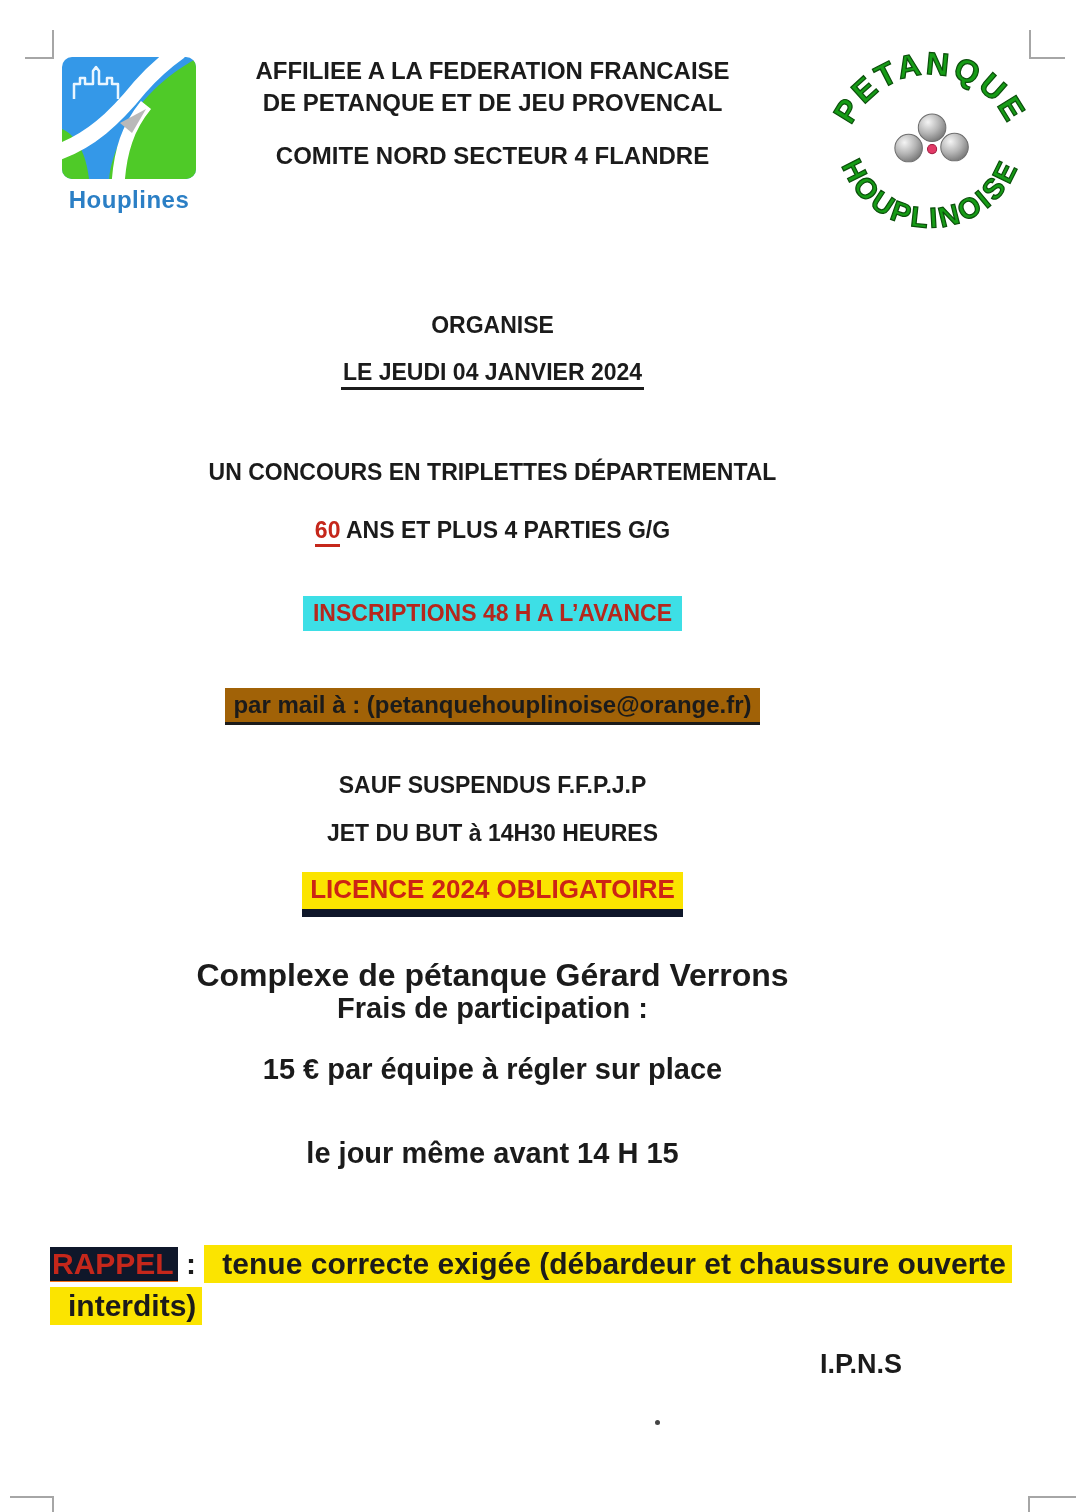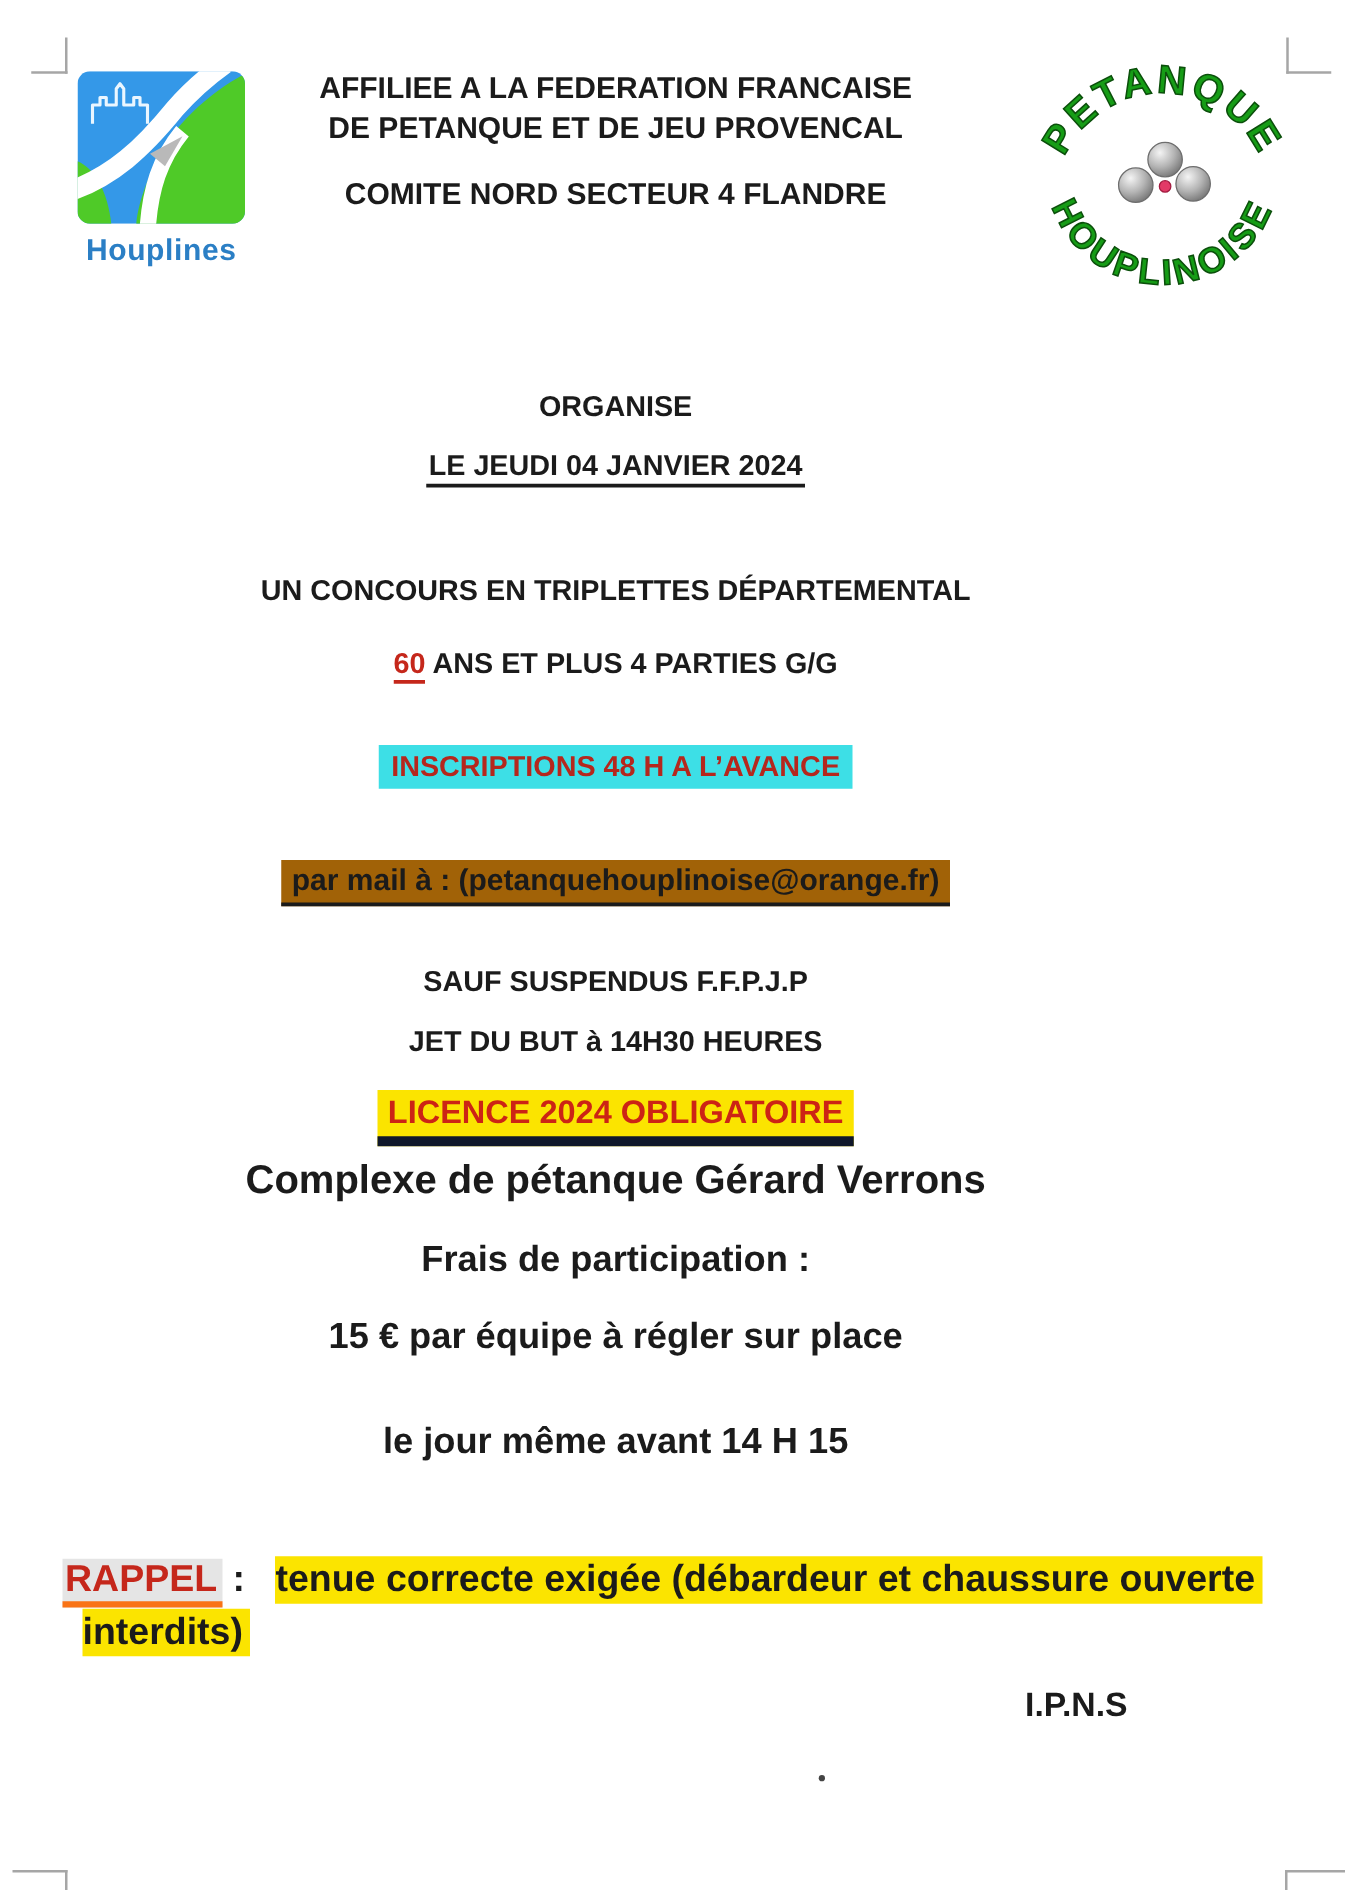--- a/index.html
+++ b/index.html
@@ -11,38 +11,38 @@
     color:#1b1b1b;
     overflow:hidden;
   }
   .line{
     position:absolute;left:0;width:985px;
     text-align:center;font-weight:700;
     white-space:nowrap;line-height:1.15;
   }
   .sz-head{font-size:24px;}
   .sz-body{font-size:23px;}
-  .sz-big{font-size:32px;}
+  .sz-big{font-size:32px;margin-top:32px;}
   .sz-fees{font-size:29px;}
   .underline-black{display:inline-block;border-bottom:3px solid #1b1b1b;padding:0 2px 2px 2px;}
   .red-underline{color:#c5271b;border-bottom:3px solid #c5271b;padding-bottom:1px;}
   .hl-cyan{display:inline-block;background:#3ddfe6;color:#b5271d;padding:4px 10px 5px 10px;}
   .hl-yellow{display:inline-block;background:#fbe400;padding:3px 8px 4px 8px;}
   .hl-yellow-underline{display:inline-block;background:#a16207;border-bottom:3px solid #1b1b1b;padding:3px 8px 3px 8px;}
   .licence{font-size:26px;color:#cc2415;border-bottom:8px solid #0f172a;}
   .rappel-block{
     position:absolute;left:50px;top:1243px;width:970px;
     font-size:30px;font-weight:700;line-height:42px;text-align:left;
   }
   .rappel-label{
-    color:#c5271b;background:#e5e5e5;
-    border-bottom:5px solid #f97316;padding:0 4px 1px 2px;
+    color:#c5271b;background:#0f172a;
+    border-bottom:1px solid #f97316;padding:0 4px 1px 2px;
   }
   .rappel-sep{color:#1b1b1b;}
-  .rappel-hl{background:#fbe400;padding:2px 6px 3px 0;margin-left:16px;}
+  .rappel-hl{background:#fbe400;padding:2px 6px 3px 18px;}
   .ipns{position:absolute;left:820px;top:1349px;font-size:27px;font-weight:700;}
   .stray-dot{position:absolute;left:655px;top:1420px;width:5px;height:5px;background:#444;border-radius:50%;}
   
   .crop{position:absolute;}
   .crop.tl{left:25px;top:30px;width:27px;height:27px;border-right:2px solid #a6a6a6;border-bottom:2px solid #a6a6a6;}
   .crop.tr{left:1029px;top:30px;width:34px;height:27px;border-left:2px solid #a6a6a6;border-bottom:2px solid #a6a6a6;}
   .crop.bl{left:10px;top:1496px;width:42px;height:16px;border-right:2px solid #a6a6a6;border-top:2px solid #a6a6a6;}
   .crop.br{left:1028px;top:1496px;width:46px;height:16px;border-left:2px solid #a6a6a6;border-top:2px solid #a6a6a6;}
   
   .houplines{position:absolute;left:62px;top:57px;width:134px;text-align:center;}

